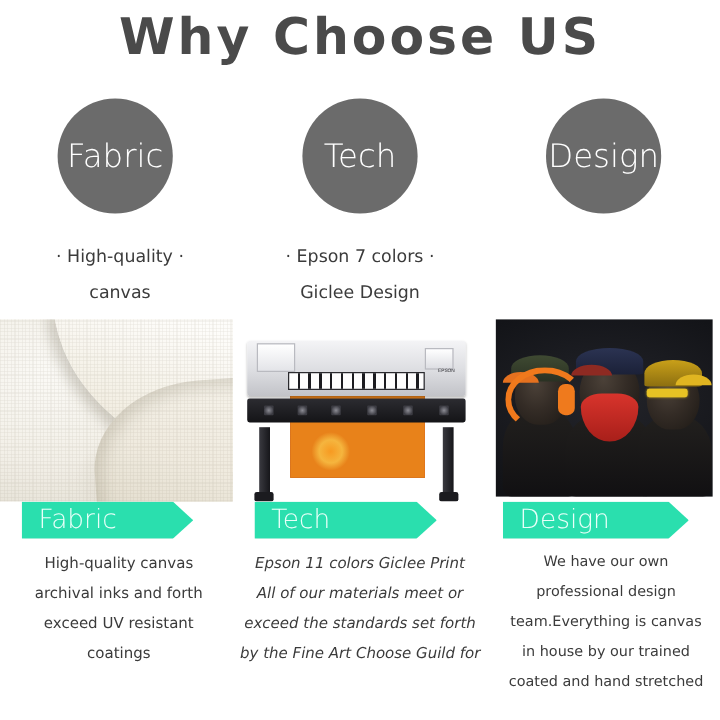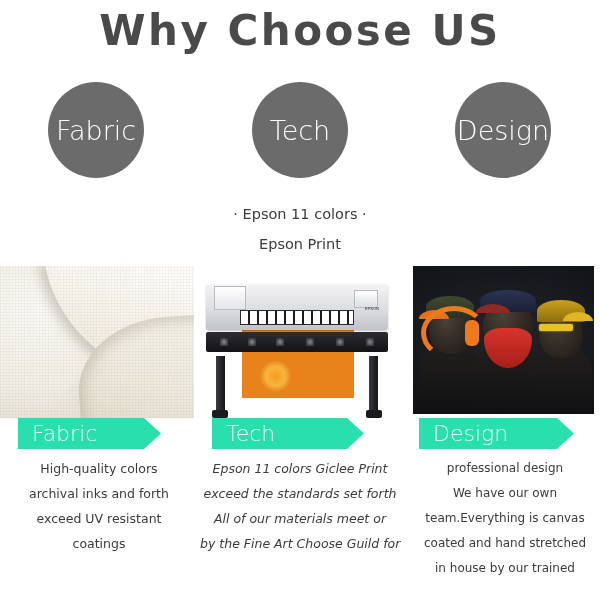--- a/index.html
+++ b/index.html
@@ -311,29 +311,33 @@
 <div id="page">
 
   <div class="page-title">Why Choose US</div>
 
   <div class="columns">
 
     <div class="col col-1">
       <div class="circle">
         <span>Fabric</span>
       </div>
+      <div class="tagline">
+        <span class="ln1">· High-quality ·</span>
+        <span class="ln2">canvas</span>
+      </div>
     </div>
 
     <div class="col col-2">
       <div class="circle">
         <span>Tech</span>
       </div>
       <div class="tagline">
-        <span class="ln1">· Epson 11 colors ·</span>
-        <span class="ln2">Epson Print</span>
+        <span class="ln1">· Epson 7 colors ·</span>
+        <span class="ln2">Giclee Design</span>
       </div>
     </div>
 
     <div class="col col-3">
       <div class="circle">
         <span>Design</span>
       </div>
     </div>
 
   </div>
@@ -414,36 +418,36 @@
       <span>Tech</span>
     </div>
     <div class="banner banner-3">
       <span>Design</span>
     </div>
   </div>
 
   <div class="descs">
 
     <div class="desc desc-1">
-      <span class="line">High-quality colors</span>
+      <span class="line">High-quality canvas</span>
       <span class="line">archival inks and forth</span>
       <span class="line">exceed UV resistant</span>
       <span class="line">coatings</span>
     </div>
 
     <div class="desc desc-2">
       <span class="line">Epson 11 colors  Giclee Print</span>
+      <span class="line">All of our materials meet or</span>
       <span class="line">exceed the standards set forth</span>
-      <span class="line">All of our materials meet or</span>
       <span class="line">by the Fine Art Choose Guild for</span>
     </div>
 
     <div class="desc desc-3">
+      <span class="line">We have our own</span>
       <span class="line">professional design</span>
-      <span class="line">We have our own</span>
       <span class="line">team.Everything is canvas</span>
+      <span class="line">in house by our trained</span>
       <span class="line">coated and hand stretched</span>
-      <span class="line">in house by our trained</span>
     </div>
 
   </div>
 
 </div>
 
 </body></html>

